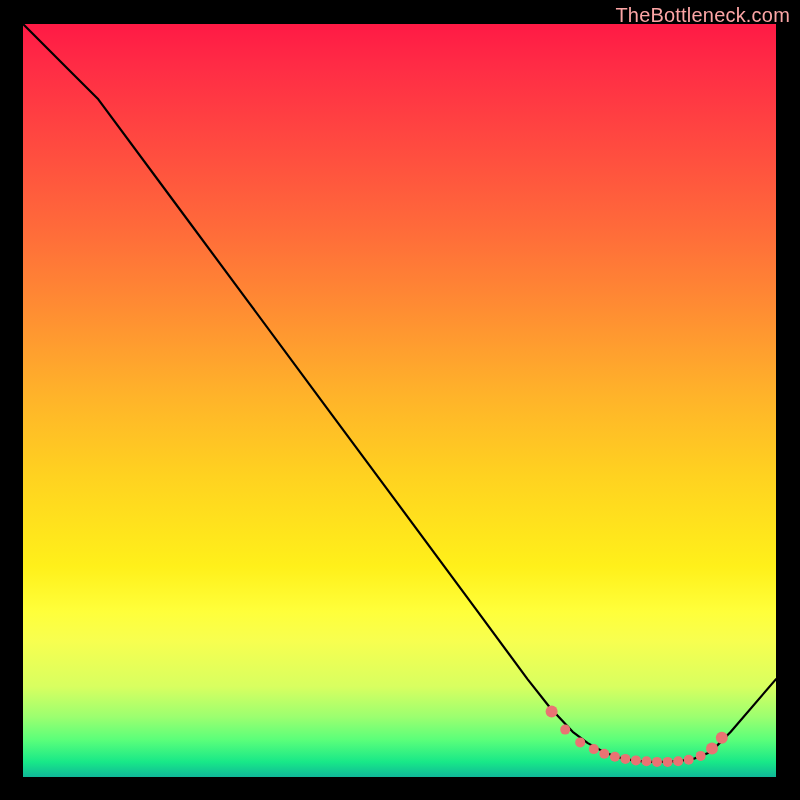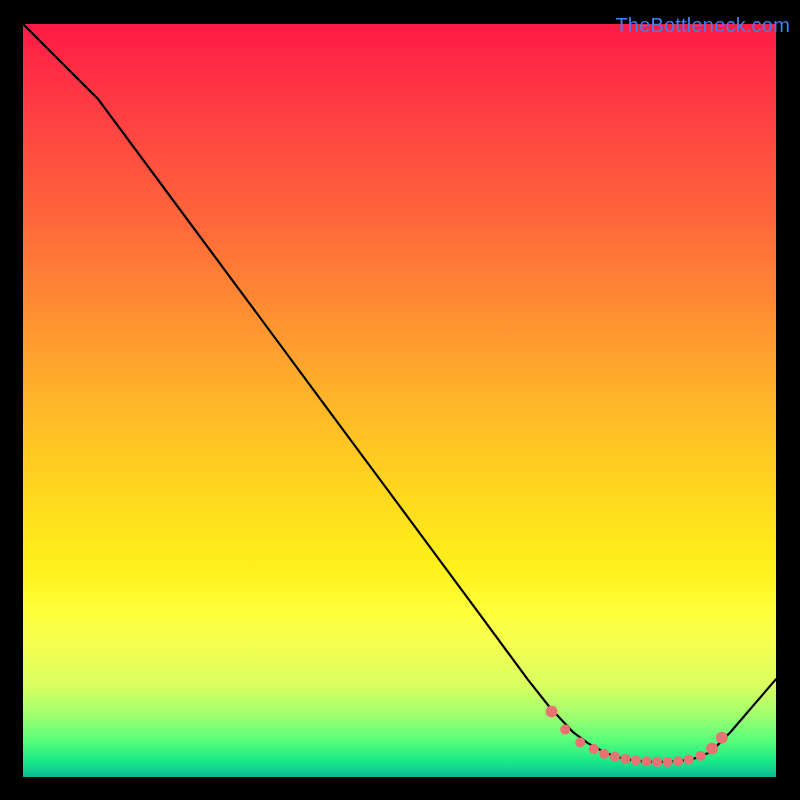--- a/index.html
+++ b/index.html
@@ -30,23 +30,23 @@
       #f7ff50 82%,
       #d8ff60 88%,
       #9cff70 92%,
       #5cff7a 95%,
       #18e888 98%,
       #0fb898 100%
     );
   }
   .watermark {
     position: absolute;
-    top: 14px;
+    top: 4px;
     right: 10px;
-    color: #3b82f6;
+    color: #fca5a5;
     font-size: 20px;
     font-weight: 500;
     letter-spacing: 0.2px;
     user-select: none;
     text-align: center;
   }
   svg.curve {
     position: absolute;
     left: 0;
     top: 0;

